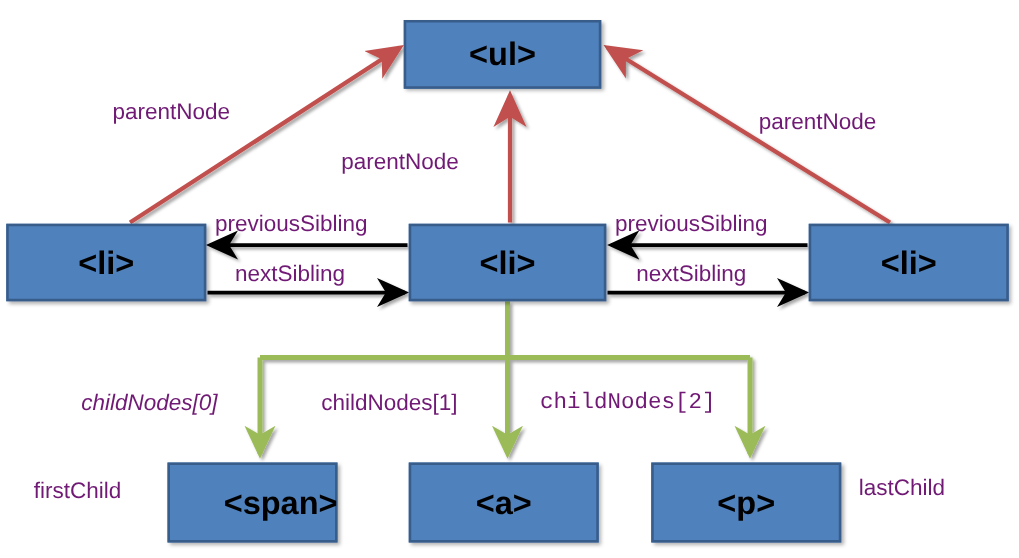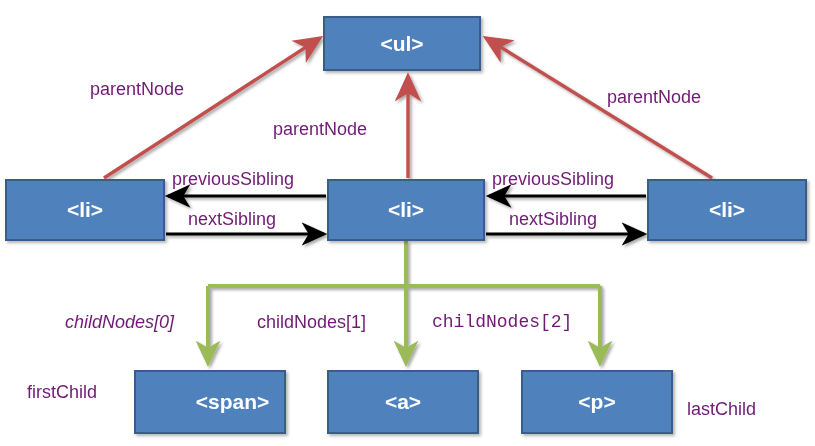--- a/index.html
+++ b/index.html
@@ -26,23 +26,23 @@
     height: 446px;
   }
   .node-box {
     position: absolute;
     box-sizing: border-box;
     background: #4f81bd;
     border: 2px solid #385d8a;
     display: flex;
     align-items: center;
     justify-content: center;
-    color: #ffffff;
+    color: #000000;
     font-weight: bold;
-    font-size: 21px;
+    font-size: 26px;
     font-family: "Liberation Sans", sans-serif;
     letter-spacing: 0px;
     box-shadow: 2px 2px 3px rgba(0,0,0,0.30);
     z-index: 5;
   }
   .edge-label {
     position: absolute;
     color: #701a75;
     font-size: 18px;
     font-family: "Liberation Sans", sans-serif;
@@ -121,21 +121,21 @@
   </div>
 
   <div class="node-box" style="left:327px; top:179px; width:158px; height:62px;">
     <span>&lt;li&gt;</span>
   </div>
 
   <div class="node-box" style="left:647px; top:179px; width:160px; height:62px;">
     <span>&lt;li&gt;</span>
   </div>
 
-  <div class="node-box" style="left:134px; top:370px; width:152px; height:64px;padding-left:45px;">
+  <div class="node-box" style="left:134px; top:370px; width:136px; height:64px;padding-left:45px;">
     <span>&lt;span&gt;</span>
   </div>
 
   <div class="node-box" style="left:327px; top:370px; width:152px; height:64px;">
     <span>&lt;a&gt;</span>
   </div>
 
   <div class="node-box" style="left:521px; top:370px; width:152px; height:64px;">
     <span>&lt;p&gt;</span>
   </div>
@@ -155,15 +155,15 @@
   <div class="edge-label" style="left:509px; top:210px;">nextSibling</div>
 
   <div class="edge-label" style="left:65px; top:313px;font-style:italic;">childNodes[0]</div>
 
   <div class="edge-label" style="left:257px; top:313px;">childNodes[1]</div>
 
   <div class="edge-label" style="left:432px; top:313px;font-family:Liberation Mono, monospace;">childNodes[2]</div>
 
   <div class="edge-label" style="left:27px; top:383px;">firstChild</div>
 
-  <div class="edge-label" style="left:687px; top:400px;">lastChild</div>
+  <div class="edge-label" style="left:687px; top:381px;">lastChild</div>
 
 </div>
 
 </body></html>

